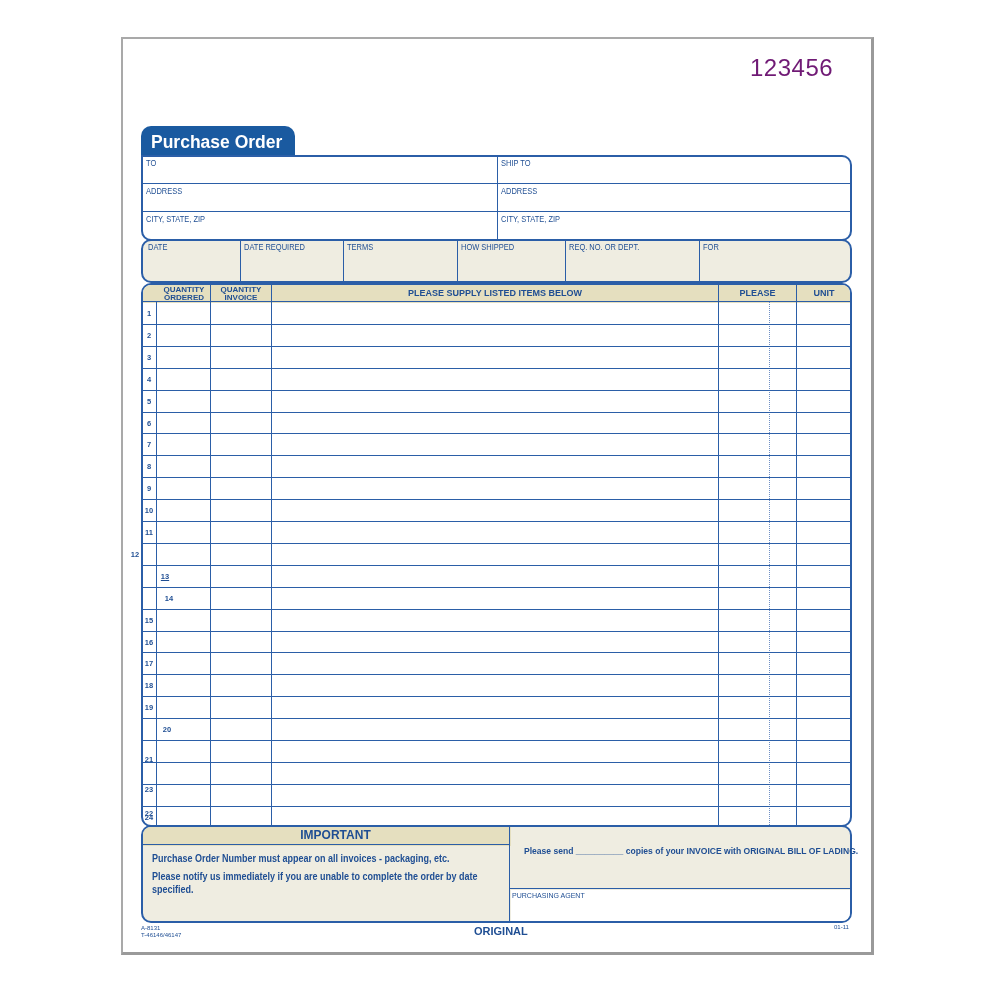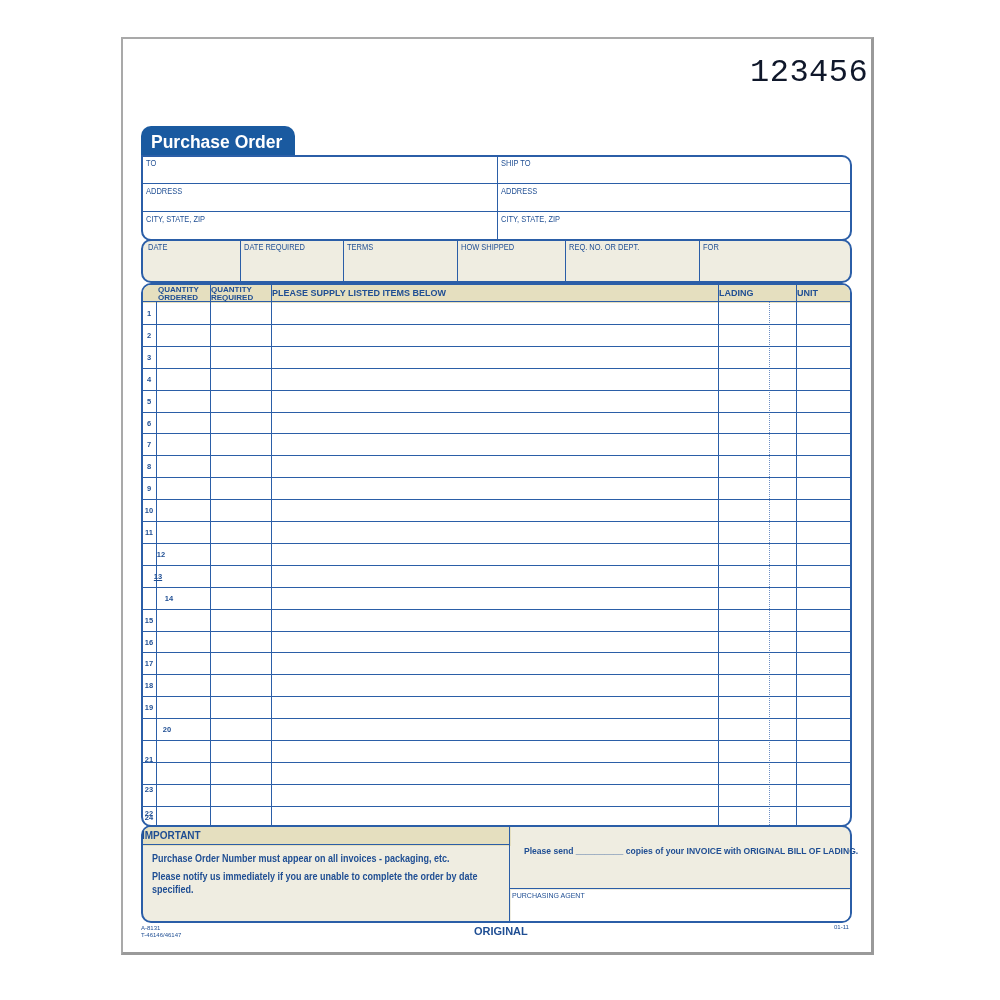--- a/index.html
+++ b/index.html
@@ -1,27 +1,27 @@
 <!DOCTYPE html>
 <html><head>
 <meta charset="utf-8">
 <style>
   html,body{margin:0;padding:0;background:#ffffff;}
   body{width:1000px;height:1000px;position:relative;overflow:hidden;font-family:"Liberation Sans",sans-serif;}
   .paper{position:absolute;left:121px;top:37px;width:753px;height:918px;background:#fff;border-top:2px solid #a9a9a9;border-left:2px solid #a9a9a9;border-right:3px solid #9a9a9a;border-bottom:3px solid #9a9a9a;box-sizing:border-box;}
   .abs{position:absolute;}
-  .serial{left:750px;top:54px;font-size:32px;color:#0f172a;letter-spacing:0.5px;font-family:Liberation Mono, monospace;}
+  .serial{left:750px;top:54px;font-size:24px;color:#701a75;letter-spacing:0.5px;font-family:Liberation Sans, sans-serif;}
   .tab{left:141px;top:126px;width:154px;height:30px;background:#1a5aa0;border-radius:10px 10px 0 0;color:#fff;font-weight:bold;font-size:17.5px;line-height:32px;padding-left:10px;box-sizing:border-box;}
   .box{border:2px solid #2b5ea7;box-sizing:border-box;}
   .lbl{font-size:8.5px;color:#1f4e93;font-family:"Liberation Sans",sans-serif;transform:scaleX(0.88);transform-origin:left top;white-space:nowrap;font-weight:normal;}
   .hline{position:absolute;height:0;border-top:1.5px solid #2b5ea7;}
   .vline{position:absolute;width:0;border-left:1.5px solid #2b5ea7;}
   .tan{background:#efede1;}
   .hdr{background:#e5dfbf;}
-  .colhdr{font-size:8px;font-weight:bold;color:#1f4e93;text-align:left;line-height:7.5px;}
+  .colhdr{font-size:8px;font-weight:bold;color:#1f4e93;text-align:center;line-height:7.5px;}
   .rownum{font-size:7.5px;font-weight:bold;color:#1f4e93;width:14px;text-align:center;}
   .imp{font-size:10px;font-weight:bold;color:#1f4e93;transform:scaleX(0.9);transform-origin:left top;white-space:nowrap;}
   .small{font-size:6px;color:#1f4e93;}
 </style>
 </head>
 <body>
 
 <div class="paper"></div>
 
 <div class="abs serial">123456</div>
@@ -64,24 +64,24 @@
 <div class="vline" style="left:718px;top:284px;height:541px;"></div>
 <div class="vline" style="left:796px;top:284px;height:541px;"></div>
 <div class="abs" style="left:769px;top:302px;height:523px;border-left:1px dotted #6f8fc4;"></div>
 
 <div class="abs colhdr" style="left:158px;top:286px;width:52px;">
   <div>QUANTITY</div>
   <div>ORDERED</div>
 </div>
 <div class="abs colhdr" style="left:211px;top:286px;width:60px;">
   <div>QUANTITY</div>
-  <div>REQUIRED</div>
+  <div>INVOICE</div>
 </div>
 <div class="abs colhdr" style="left:272px;top:288px;width:446px;font-size:9px;line-height:10px;">PLEASE SUPPLY LISTED ITEMS BELOW</div>
-<div class="abs colhdr" style="left:719px;top:288px;width:77px;font-size:9px;line-height:10px;">LADING</div>
+<div class="abs colhdr" style="left:719px;top:288px;width:77px;font-size:9px;line-height:10px;">PLEASE</div>
 <div class="abs colhdr" style="left:797px;top:288px;width:54px;font-size:9px;line-height:10px;">UNIT</div>
 
 <div id="rows">
     <div class="abs" style="left: 142px; top: 302px; width: 709px; height: 21.9px;">
       <div class="abs rownum" style="left: 0px; top: 7px;">1</div>
     </div>
     <div class="hline" style="left: 142px; top: 323.9px; width: 709px;"></div>
     <div class="abs" style="left: 142px; top: 323.9px; width: 709px; height: 21.9px;">
       <div class="abs rownum" style="left: 0px; top: 7px;">2</div>
     </div>
@@ -115,26 +115,26 @@
     </div>
     <div class="hline" style="left: 142px; top: 499.1px; width: 709px;"></div>
     <div class="abs" style="left: 142px; top: 499.1px; width: 856px; height: 21.9px;">
       <div class="abs rownum" style="left: 0px; top: 7px;">10</div>
     </div>
     <div class="hline" style="left: 142px; top: 521px; width: 709px;"></div>
     <div class="abs" style="left: 142px; top: 521px; width: 709px; height: 21.9px;">
       <div class="abs rownum" style="left: 0px; top: 7px;">11</div>
     </div>
     <div class="hline" style="left: 142px; top: 542.9px; width: 709px;"></div>
-    <div class="abs" style="left: 154px; top: 542.9px; width: 709px; height: 21.9px;">
+    <div class="abs" style="left: 128px; top: 542.9px; width: 709px; height: 21.9px;">
       <div class="abs rownum" style="left: 0px; top: 7px;">12</div>
     </div>
     <div class="hline" style="left: 142px; top: 564.8px; width: 709px;"></div>
     <div class="abs" style="left: 142px; top: 564.8px; width: 709px; height: 21.9px;">
-      <div class="abs rownum" style="left: 9px; top: 7px; text-decoration: underline;">13</div>
+      <div class="abs rownum" style="left: 16px; top: 7px; text-decoration: underline;">13</div>
     </div>
     <div class="hline" style="left: 142px; top: 586.7px; width: 709px;"></div>
     <div class="abs" style="left: 142px; top: 586.7px; width: 709px; height: 21.9px;">
       <div class="abs rownum" style="left: 0px; top: 7px; padding-left: 20px;">14</div>
     </div>
     <div class="hline" style="left: 142px; top: 608.6px; width: 709px;"></div>
     <div class="abs" style="left: 142px; top: 608.6px; width: 709px; height: 21.9px;">
       <div class="abs rownum" style="left: 0px; top: 7px;">15</div>
     </div>
     <div class="hline" style="left: 142px; top: 630.5px; width: 709px;"></div>
@@ -176,21 +176,21 @@
   </div>
 
 <div class="abs box tan" style="left:141px;top:825px;width:711px;height:98px;border-radius:10px;overflow:hidden;">
   <div class="hdr" style="position:absolute;left:0;top:0;width:368px;height:19px;"></div>
   <div style="position:absolute;left:368px;top:63px;width:345px;height:40px;background:#fff;"></div>
 </div>
 <div class="hline" style="left:142px;top:844px;width:367px;"></div>
 <div class="vline" style="left:509px;top:826px;height:96px;"></div>
 <div class="hline" style="left:510px;top:888px;width:341px;"></div>
 
-<div class="abs colhdr" style="left:142px;top:830px;width:367px;font-size:10px;line-height:11px;">IMPORTANT</div>
+<div class="abs colhdr" style="left:152px;top:830px;width:367px;font-size:12px;line-height:11px;">IMPORTANT</div>
 <div class="abs imp" style="left:152px;top:853px;">Purchase Order Number must appear on all invoices - packaging, etc.</div>
 <div class="abs imp" style="left:152px;top:871px;">Please notify us immediately if you are unable to complete the order by date</div>
 <div class="abs imp" style="left:152px;top:884px;">specified.</div>
 
 <div class="abs imp" style="left:524px;top:845px;font-size:9.5px;">Please send __________ copies of your INVOICE with ORIGINAL BILL OF LADING.</div>
 <div class="abs lbl" style="left:512px;top:891px;font-size:8px;">PURCHASING AGENT</div>
 
 <div class="abs small" style="left:141px;top:925px;">A-8131</div>
 <div class="abs small" style="left:141px;top:932px;">T-46146/46147</div>
 <div class="abs" style="left:474px;top:925px;font-size:11px;font-weight:bold;color:#1f4e93;">ORIGINAL</div>

